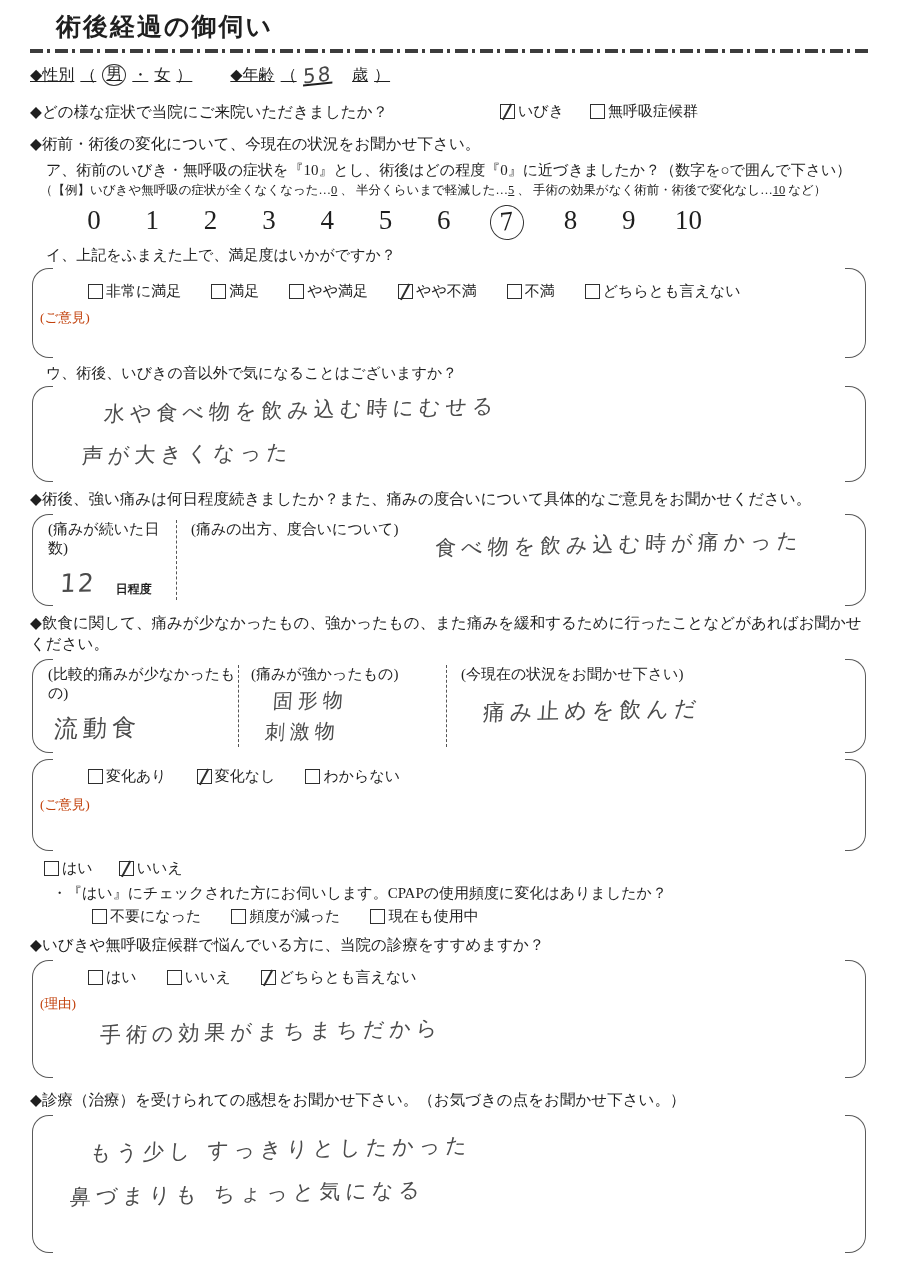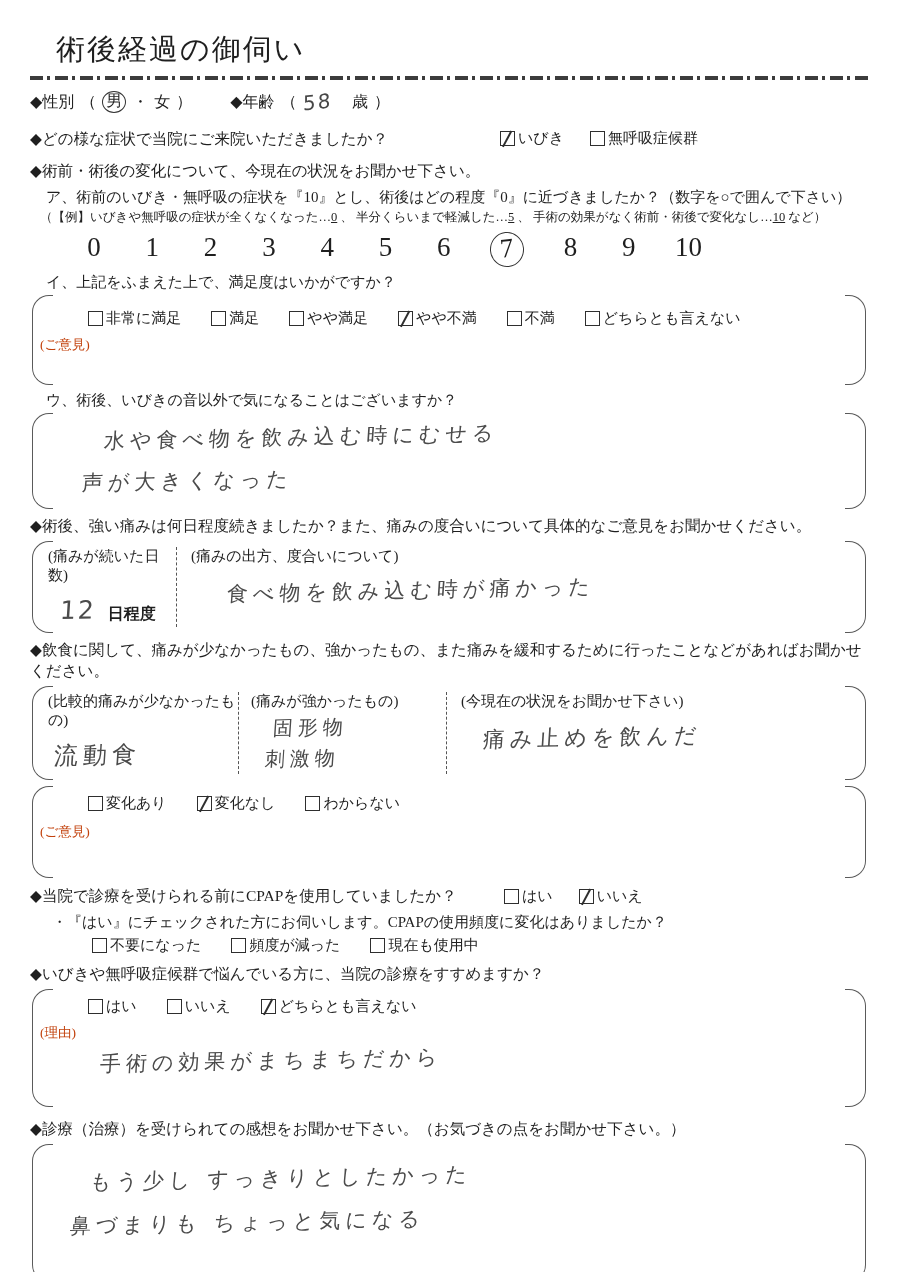--- a/index.html
+++ b/index.html
@@ -1,30 +1,30 @@
 <!DOCTYPE html>
 <html><head>
 <meta charset="utf-8">
 <style>
   html,body{margin:0;padding:0;background:#fff;}
   .page{position:relative;width:900px;height:1272px;box-sizing:border-box;
     padding:10px 28px 0 30px;overflow:hidden;
     font-family:"Liberation Serif","DejaVu Serif",serif;color:#1f1f1f;}
   
-  .title{font-size:29px;font-weight:normal;margin:20px 0 6px 26px;letter-spacing:2px;}
+  .title{font-size:25px;font-weight:bold;margin:0 0 6px 26px;letter-spacing:2px;}
   .dashrule{height:4px;margin:2px 0 10px 0;
     background:repeating-linear-gradient(90deg,#3c3c3c 0 13px,transparent 13px 17px,#3c3c3c 17px 20px,transparent 20px 25px);}
   .row{display:flex;align-items:center;}
   .q{font-size:15.5px;margin:7px 0 4px 0;}
   .sub{font-size:15px;margin:6px 0 2px 16px;}
   .small{font-size:12.5px;margin:2px 0 0 10px;color:#222;}
   .u{text-decoration:underline;}
   .b{font-weight:bold;}
   
-  .profile{font-size:16px;margin:2px 0 8px 0;display:flex;align-items:center;gap:6px;}
+  .profile{font-size:16px;margin:2px 0 8px 0;display:flex;align-items:center;gap:6px;text-decoration:underline;}
   .circ{display:inline-block;border:1.4px solid #333;border-radius:50%;padding:1px 3px 2px;line-height:1.05;}
   .hwnum{font-family:"DejaVu Sans",sans-serif;color:#474747;font-size:20px;transform:rotate(-6deg) skewX(-6deg);display:inline-block;letter-spacing:2px;}
   
   .cb{display:inline-block;width:13px;height:13px;border:1.3px solid #2e2e2e;margin-right:3px;
       position:relative;background:#fff;vertical-align:-2px;flex:none;}
   .cb.on::after{content:"";position:absolute;width:18px;height:1.7px;background:#2e2e2e;
       transform:rotate(-62deg);left:-3px;top:6px;}
   .opt{display:inline-flex;align-items:center;font-size:15px;margin-right:26px;white-space:nowrap;}
   
   .bbox{position:relative;margin:3px 6px 6px 2px;padding:6px 30px 6px 16px;}
@@ -136,25 +136,25 @@
     <div class="hw" style="margin:14px 0 0 34px">声が大きくなった</div>
   </div>
 
   <div class="q">◆術後、強い痛みは何日程度続きましたか？また、痛みの度合いについて具体的なご意見をお聞かせください。</div>
   <div class="bbox" style="height:80px">
     <div class="cols" style="height:100%">
       <div style="width:128px;display:flex;flex-direction:column;justify-content:space-between">
         <div class="collabel">(痛みが続いた日数)</div>
         <div style="display:flex;align-items:flex-end;margin:0 0 2px 12px">
           <span class="hw" style="font-size:25px;letter-spacing:2px">12</span>
-          <span class="b" style="font-size:16px;margin-left:12px">日程度</span>
+          <span class="b" style="font-size:12px;margin-left:20px">日程度</span>
         </div>
       </div>
       <div class="colsep"></div>
-      <div style="flex:1;padding-left:14px;display:flex;flex-direction:column">
+      <div style="flex:1;padding-left:14px;display:flex;">
         <div class="collabel">(痛みの出方、度合いについて)</div>
         <div class="hw" style="margin:14px 0 0 36px">食べ物を飲み込む時が痛かった</div>
       </div>
     </div>
   </div>
 
   <div class="q">◆飲食に関して、痛みが少なかったもの、強かったもの、また痛みを緩和するために行ったことなどがあればお聞かせください。</div>
   <div class="bbox" style="height:82px">
     <div class="cols" style="height:100%">
       <div style="width:190px">
@@ -187,21 +187,20 @@
         </span>
       <span class="opt">
           <span class="cb"></span>
           <span>わからない</span>
         </span>
     </div>
     <div class="oplabel">(ご意見)</div>
   </div>
 
   <div class="row" style="margin-top:8px">
-    <div class="q" style="flex:none;width:460px;margin:0">◆当院で診療を受けられる前にCPAPを使用していましたか？</div>
     <span class="opt" style="margin-left:14px">
         <span class="cb"></span>
         <span>はい</span>
       </span>
     <span class="opt">
         <span class="cb on"></span>
         <span>いいえ</span>
       </span>
   </div>
   <div class="sub" style="margin-left:22px">・『はい』にチェックされた方にお伺いします。CPAPの使用頻度に変化はありましたか？</div>

